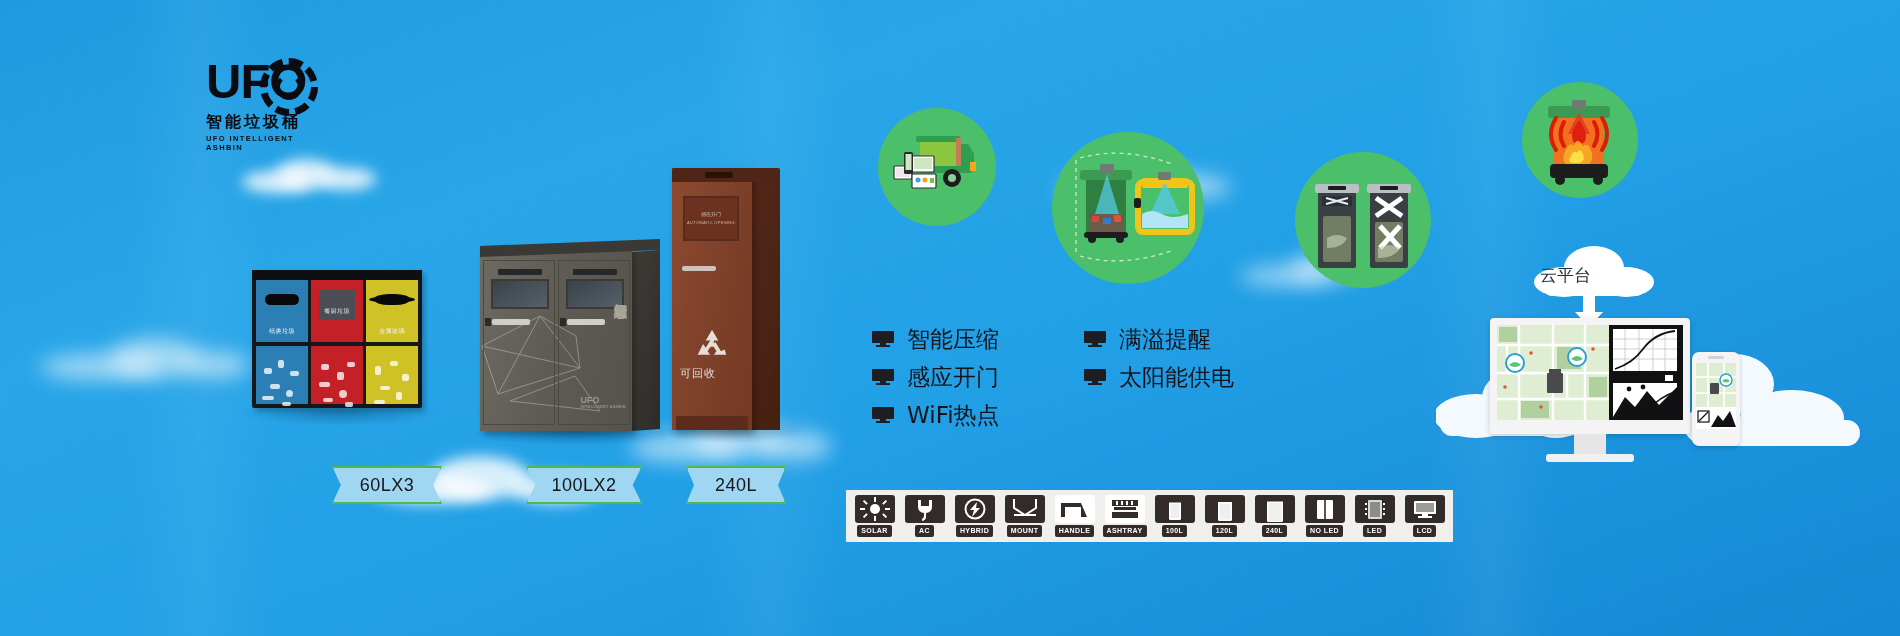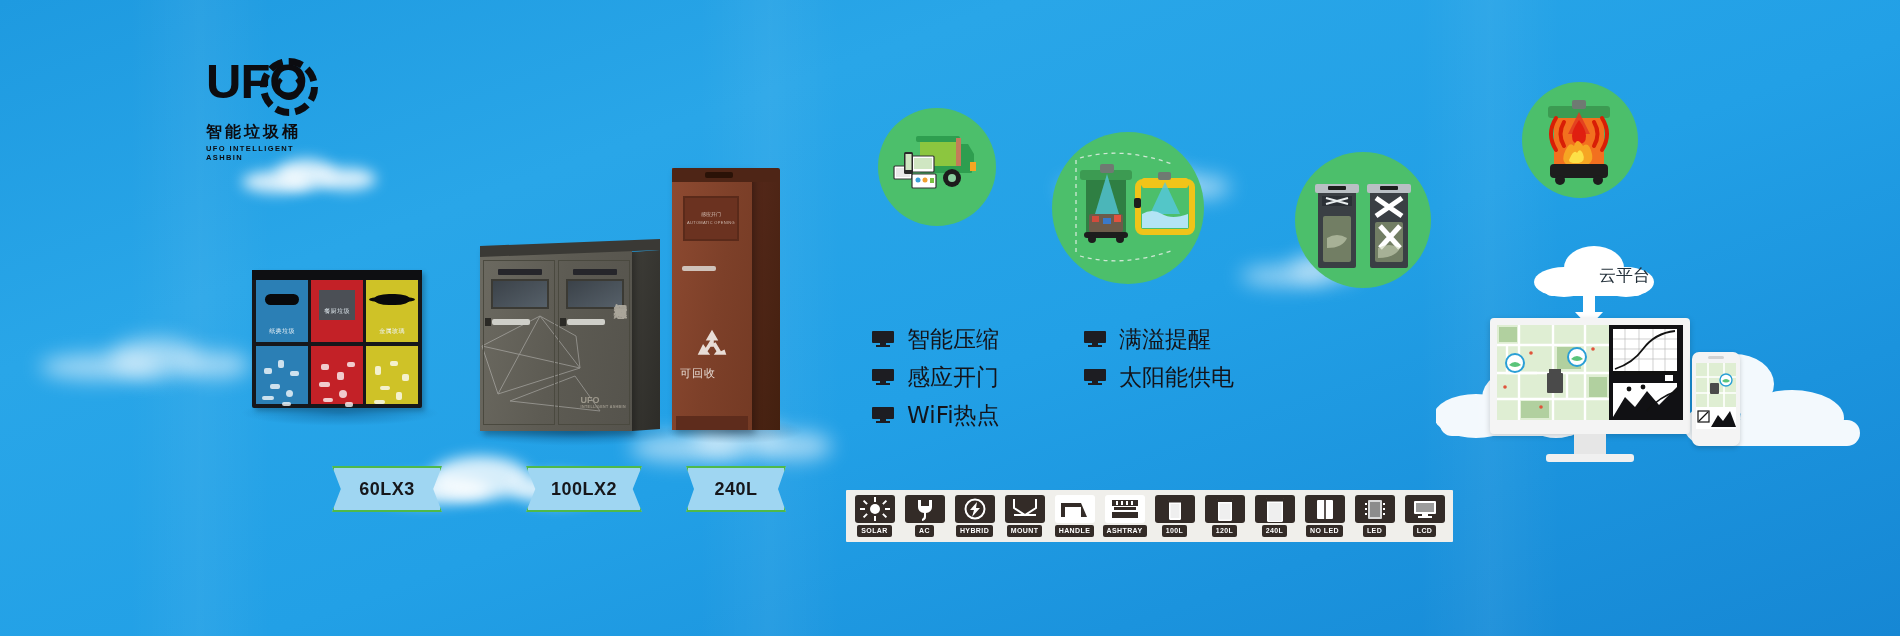--- a/index.html
+++ b/index.html
@@ -35,21 +35,21 @@
   #logo .bearing {
     position:absolute; right:-2px; top:0px; width:58px; height:58px;
     border-radius:50%;
     border:7px dashed #0c0c10;
   }
   #logo .bearing::after{
     content:""; position:absolute; left:9px; top:9px; right:9px; bottom:9px;
     border-radius:50%; border:4px solid #0c0c10;
     border-top-color:transparent;
   }
-  #logo .cn { font-size:16px; font-weight:bold; color:#0c0c10; letter-spacing:3px; margin-top:12px;}
+  #logo .cn { font-size:16px; font-weight:bold; color:#0c0c10; letter-spacing:3px; margin-top:2px;}
   #logo .en { font-size:7.5px; font-weight:bold; color:#0c0c10; letter-spacing:1.4px; margin-top:1px;}
 
   
   .bin-shadow{
     position:absolute; border-radius:50%;
     background: radial-gradient(ellipse at center, rgba(0,40,80,.30) 0%, rgba(0,40,80,0) 70%);
     pointer-events:none;
   }
 
   
@@ -124,24 +124,24 @@
   #bin1 .win{ position:absolute; left:11px; top:28px; width:56px; height:45px; background:#6b3220; border:2px solid #5a2a1a;}
   #bin1 .win .t1{ position:absolute; left:0; right:0; top:13px; text-align:center; font-size:5px; color:#d7c4ba;}
   #bin1 .win .t2{ position:absolute; left:0; right:0; top:22px; text-align:center; font-size:4px; color:#cbb6ab; letter-spacing:.3px;}
   #bin1 .handle{ position:absolute; left:10px; top:98px; width:34px; height:5px; background:#cfc2ba; border-radius:2px;}
   #bin1 .recycle{ position:absolute; left:22px; top:160px; width:36px; height:34px; }
   #bin1 .rtext{ position:absolute; left:0; right:28px; top:198px; text-align:center; font-size:11px; color:#e7ddd6; letter-spacing:1px;}
   #bin1 .base{ position:absolute; left:4px; bottom:0; width:72px; height:14px; background:#5e2c1c;}
 
   
   .banner{
-    position:absolute; height:46px;
+    position:absolute; height:38px;
     background:#9fd6f2; border:2px solid #4fb94a;
     display:flex; align-items:center; justify-content:center;
-    color:#16171b; font-size:18px; font-weight:bold; letter-spacing:.5px;
+    color:#16171b; font-size:18px; font-weight:normal; letter-spacing:.5px;
     clip-path: polygon(0 0, 100% 0, 92% 50%, 100% 100%, 0 100%, 8% 50%);
   }
 
   
   .gcircle{ position:absolute; border-radius:50%; background:#4cbf6b; }
   .ill{ position:absolute; }
 
   
   #features{ position:absolute; left:872px; top:320px; width:430px; }
   #features .col{ position:absolute; top:0; }
@@ -164,21 +164,21 @@
     border-radius:1px;
   }
   .spec{ width:45px; display:flex; flex-direction:column; align-items:center; }
   .spec .box{ width:40px; height:28px; background:#332b27; border-radius:3px; position:relative; overflow:hidden;}
   .spec .cap{ margin-top:2px; background:#332b27; color:#fff; font-size:7px; font-weight:bold;
               letter-spacing:.4px; padding:2px 4px; border-radius:2px; line-height:8px; white-space:nowrap;}
   #cloudlabel{
     position:absolute; left:1540px; top:248px; width:110px; height:52px;
   }
   #cloudlabel .txt{
-    position:absolute; left:0; right:0; top:16px; text-align:right;
+    position:absolute; left:0; right:12px; top:16px; text-align:left;
     font-size:17px; color:#23303a; font-weight:normal; z-index:3;
     font-family:"DejaVu Sans","Liberation Sans",sans-serif;
   }
   #monitor{ position:absolute; left:1490px; top:318px; width:200px; height:150px; }
   #monitor .bezel{ position:absolute; left:0; top:0; width:200px; height:116px; background:#f4f4f4; border-radius:4px;
                    box-shadow:0 2px 6px rgba(0,0,0,.18);}
   #monitor .scr{ position:absolute; left:7px; top:7px; width:186px; height:95px; background:#1b1b1f; overflow:hidden;}
   #monitor .neck{ position:absolute; left:84px; top:116px; width:32px; height:22px; background:#e6e6e6;}
   #monitor .foot{ position:absolute; left:56px; top:136px; width:88px; height:8px; background:#f0f0f0; border-radius:3px;}
   #phone{ position:absolute; left:1692px; top:352px; width:48px; height:94px; background:#f4f4f4; border-radius:7px;

